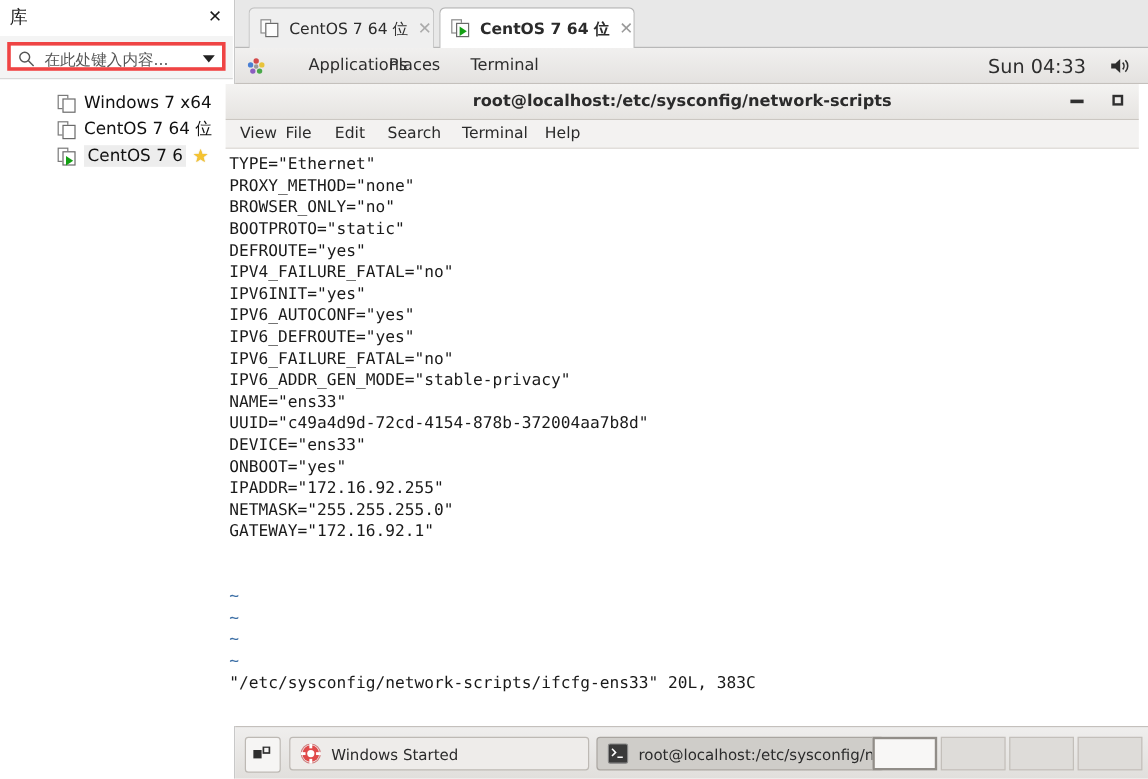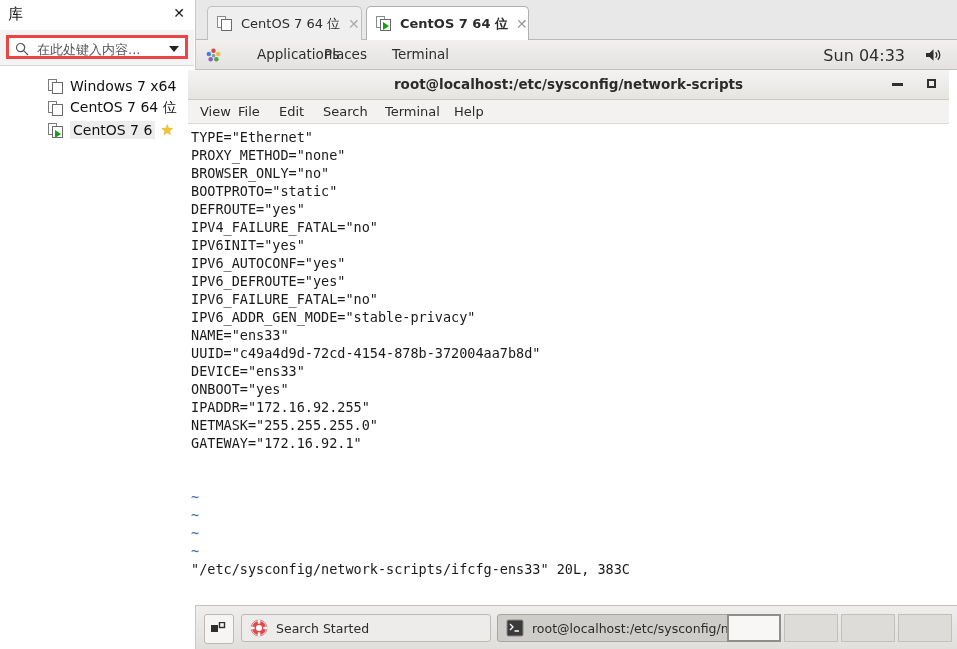--- a/index.html
+++ b/index.html
@@ -586,21 +586,21 @@
     <div class="task-button" id="task-0">
       <svg class="task-icon" viewBox="0 0 18 18">
         <circle cx="9" cy="9" r="8" fill="#f2f2f2" stroke="#d08080" stroke-width="1"></circle>
         <circle cx="9" cy="9" r="7" fill="#e04a4a"></circle>
         <circle cx="9" cy="9" r="3" fill="#ffffff"></circle>
         <rect x="7.8" y="0.6" width="2.4" height="4" fill="#ffffff"></rect>
         <rect x="7.8" y="13.4" width="2.4" height="4" fill="#ffffff"></rect>
         <rect x="0.6" y="7.8" width="4" height="2.4" fill="#ffffff"></rect>
         <rect x="13.4" y="7.8" width="4" height="2.4" fill="#ffffff"></rect>
       </svg>
-      <span>Search Started</span>
+      <span>Windows Started</span>
     </div>
 
     <div class="task-button" id="task-1">
       <svg class="task-icon" viewBox="0 0 18 18">
         <rect x="1" y="1" width="16" height="16" rx="1.5" fill="#3a3a3a" stroke="#888" stroke-width="1"></rect>
         <path d="M4 5 L7 8 L4 11" fill="none" stroke="#ffffff" stroke-width="1.3"></path>
         <line x1="8.5" y1="12" x2="13" y2="12" stroke="#ffffff" stroke-width="1.3"></line>
       </svg>
       <span>root@localhost:/etc/sysconfig/net...</span>
     </div>

